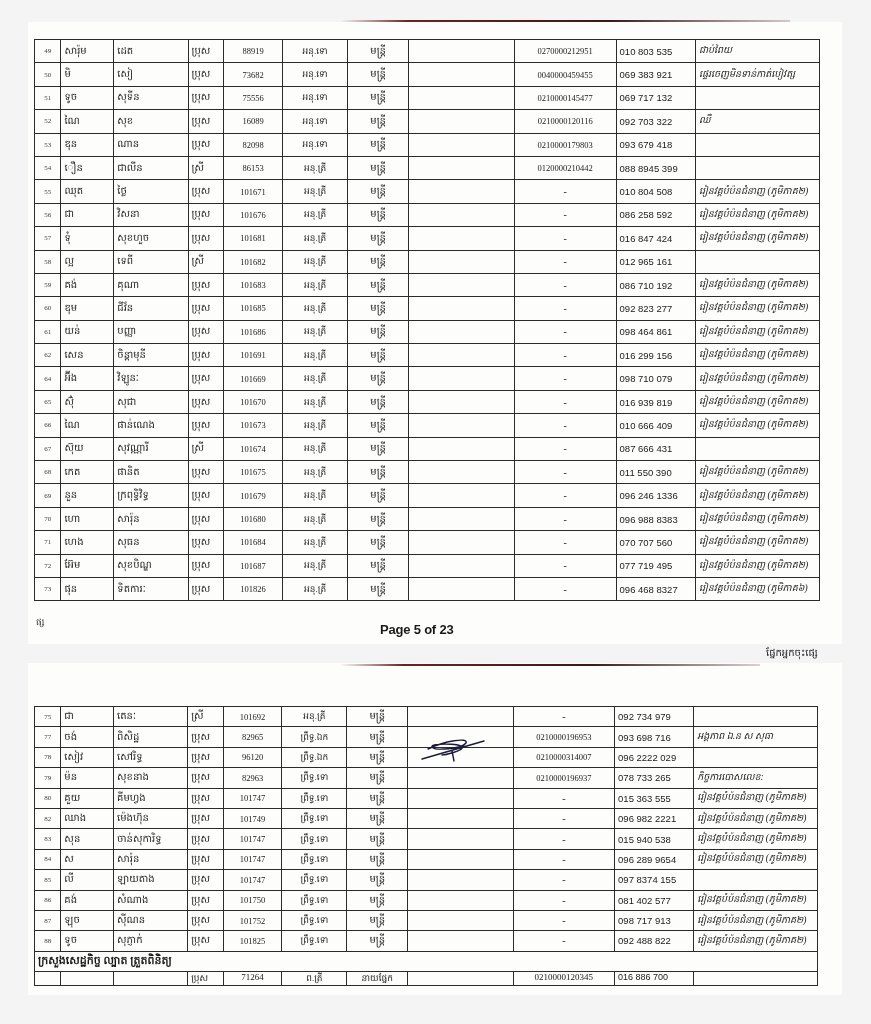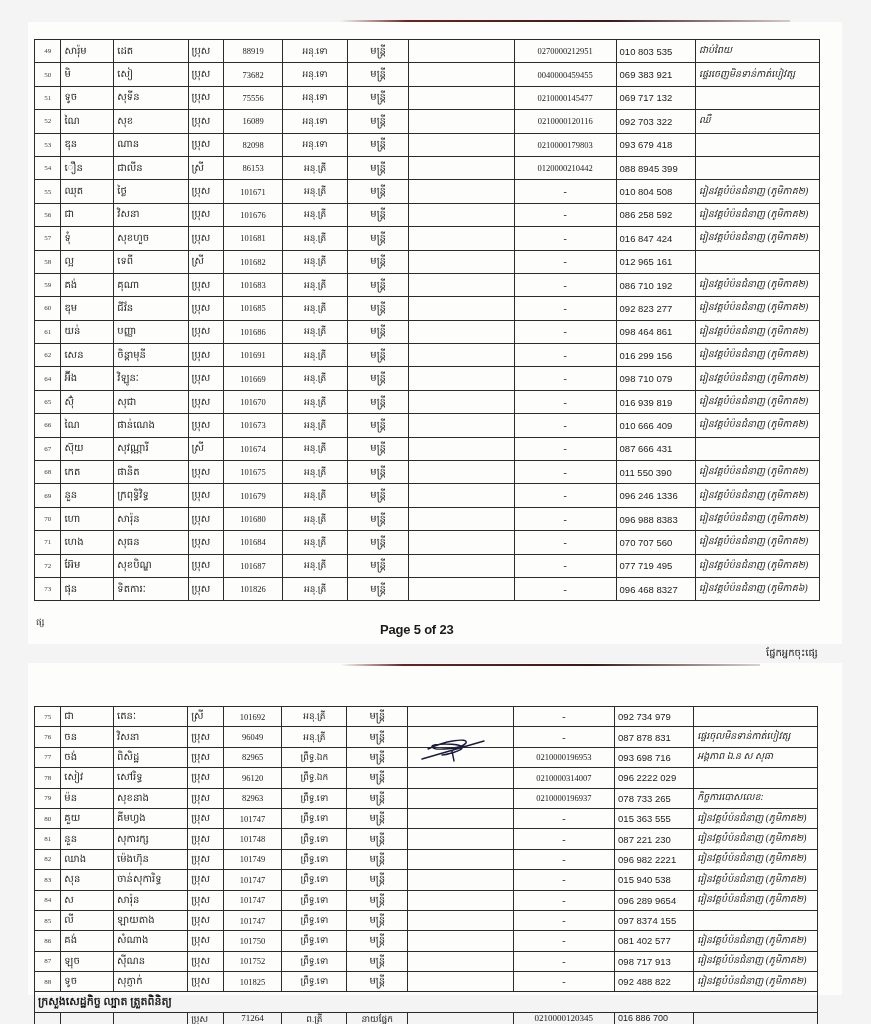--- a/index.html
+++ b/index.html
@@ -422,33 +422,20 @@
         <td class="c-sx">ស្រី</td>
         <td class="c-id">101692</td>
         <td class="c-rk">អនុ.ត្រី</td>
         <td class="c-ps">មន្ត្រី</td>
         <td class="c-sg"></td>
         <td class="c-ac dash">-</td>
         <td class="c-ph">092  734 979</td>
         <td class="c-nt"></td>
       </tr>
       <tr>
-        <td class="c-no">76</td>
-        <td class="c-ln">ចន</td>
-        <td class="c-fn">វិសនា</td>
-        <td class="c-sx">ប្រុស</td>
-        <td class="c-id">96049</td>
-        <td class="c-rk">អនុ.ត្រី</td>
-        <td class="c-ps">មន្ត្រី</td>
-        <td class="c-sg"></td>
-        <td class="c-ac dash">-</td>
-        <td class="c-ph">087  878 831</td>
-        <td class="c-nt">ផ្ទេរចុលមិនទាន់កាត់បៀវត្ស</td>
-      </tr>
-      <tr>
         <td class="c-no">77</td>
         <td class="c-ln">ចង់</td>
         <td class="c-fn">ពិសិដ្ឋ</td>
         <td class="c-sx">ប្រុស</td>
         <td class="c-id">82965</td>
         <td class="c-rk">ព្រឹទ្ធ.ឯក</td>
         <td class="c-ps">មន្ត្រី</td>
         <td class="c-sg"></td>
         <td class="c-ac">0210000196953</td>
         <td class="c-ph">093  698 716</td>
@@ -484,33 +471,20 @@
         <td class="c-no">80</td>
         <td class="c-ln">គួយ</td>
         <td class="c-fn">គីមហ្វង</td>
         <td class="c-sx">ប្រុស</td>
         <td class="c-id">101747</td>
         <td class="c-rk">ព្រឹទ្ធ.ទោ</td>
         <td class="c-ps">មន្ត្រី</td>
         <td class="c-sg"></td>
         <td class="c-ac dash">-</td>
         <td class="c-ph">015  363 555</td>
-        <td class="c-nt">រៀនវគ្គបំប៉នជំនាញ (ភូមិភាគ២)</td>
-      </tr>
-      <tr>
-        <td class="c-no">81</td>
-        <td class="c-ln">នួន</td>
-        <td class="c-fn">សុការក្ស</td>
-        <td class="c-sx">ប្រុស</td>
-        <td class="c-id">101748</td>
-        <td class="c-rk">ព្រឹទ្ធ.ទោ</td>
-        <td class="c-ps">មន្ត្រី</td>
-        <td class="c-sg"></td>
-        <td class="c-ac dash">-</td>
-        <td class="c-ph">087  221 230</td>
         <td class="c-nt">រៀនវគ្គបំប៉នជំនាញ (ភូមិភាគ២)</td>
       </tr>
       <tr>
         <td class="c-no">82</td>
         <td class="c-ln">ឈាង</td>
         <td class="c-fn">ម៉េងហ៊ុន</td>
         <td class="c-sx">ប្រុស</td>
         <td class="c-id">101749</td>
         <td class="c-rk">ព្រឹទ្ធ.ទោ</td>
         <td class="c-ps">មន្ត្រី</td>

